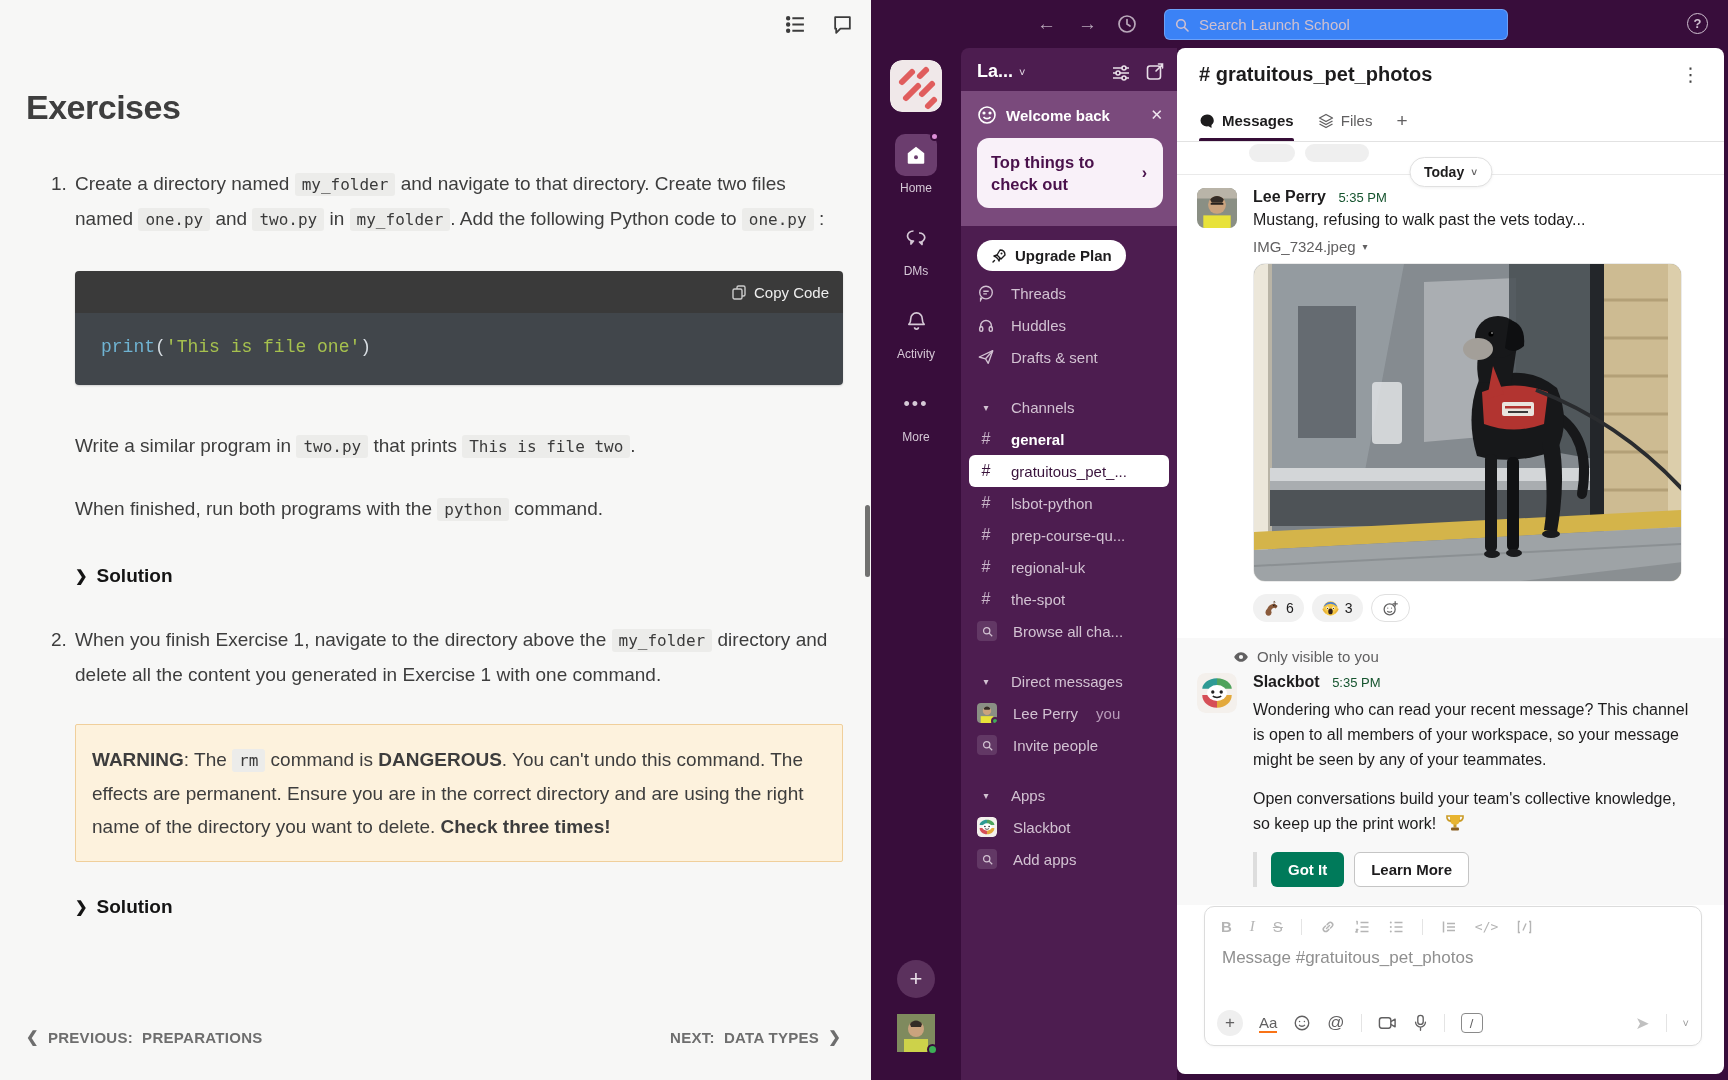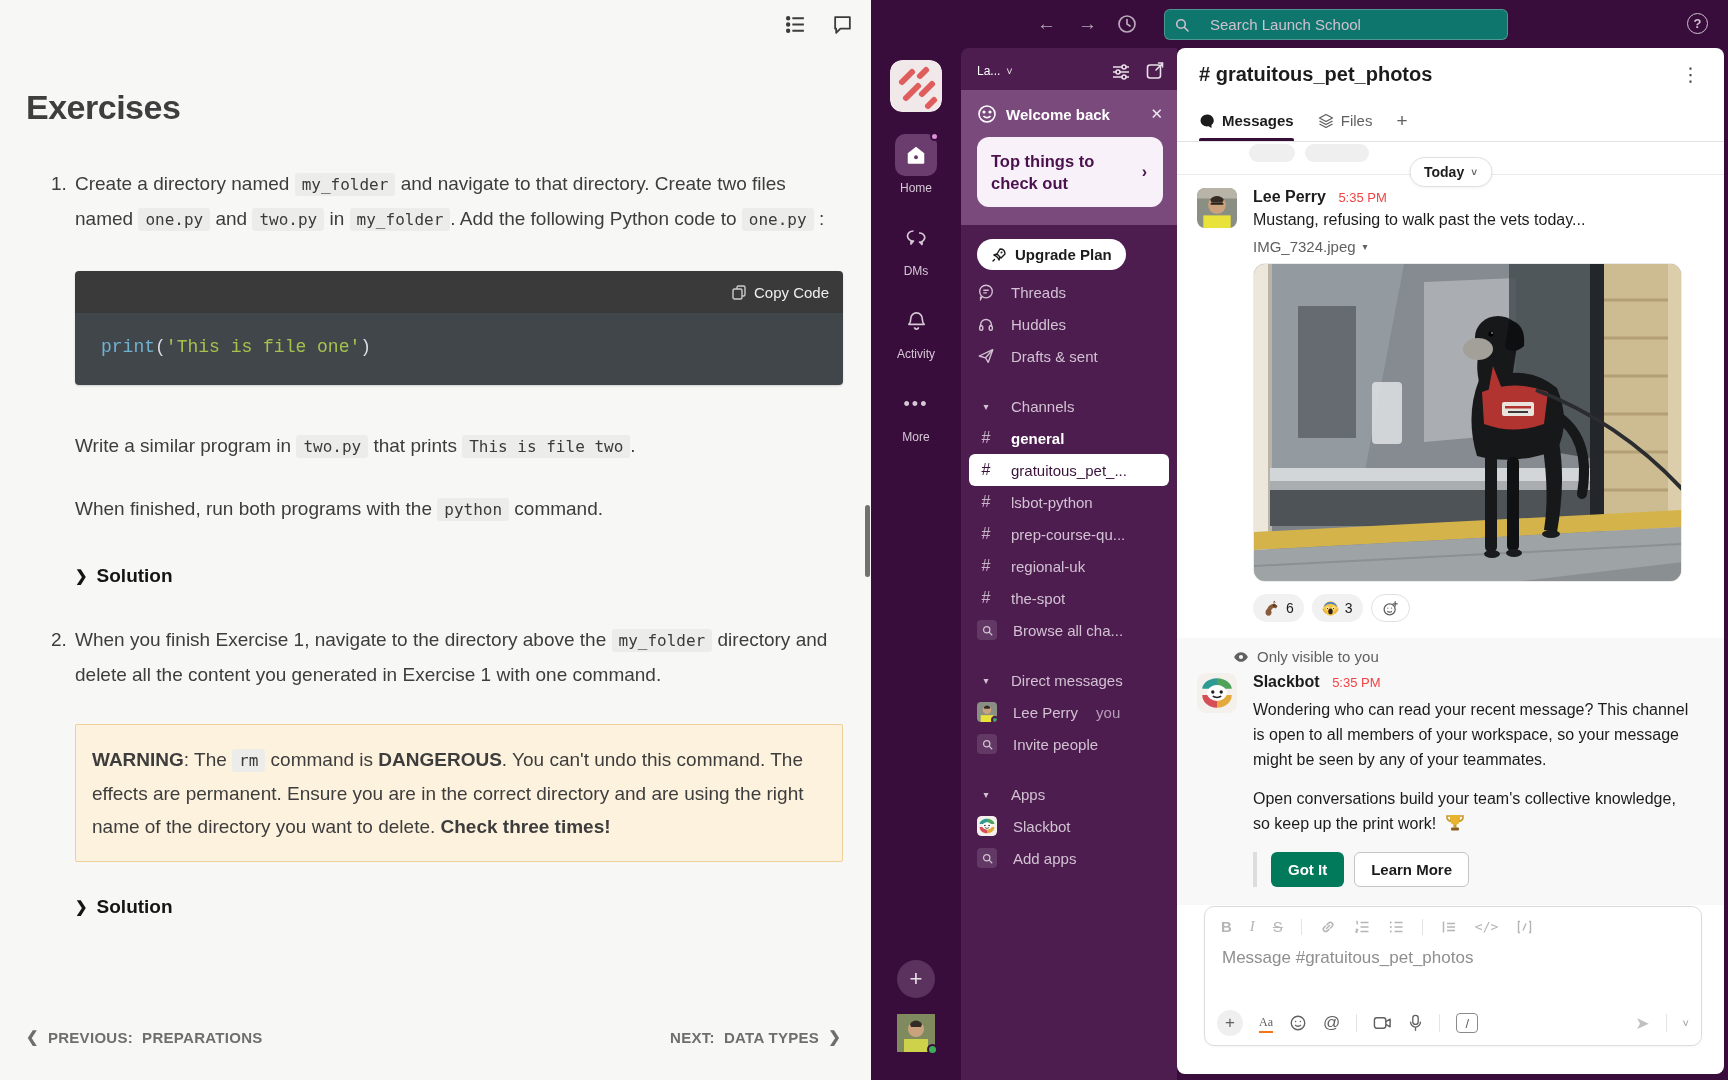--- a/index.html
+++ b/index.html
@@ -26,42 +26,42 @@
   .warn{margin:32px 28px 0 75px;background:#fdf2dd;border:1px solid #f0cf9b;border-radius:2px;
         padding:18px 16px;font-size:19px;line-height:33px;color:#3d3d3d;}
   .doc-footer{position:absolute;bottom:34px;left:26px;right:30px;display:flex;justify-content:space-between;
               color:#6e6e6e;font-size:15px;font-weight:bold;letter-spacing:.3px;}
   .doc-footer a{display:flex;gap:9px;align-items:center;cursor:pointer;}
   .scroll-thumb{position:absolute;right:1px;top:505px;width:5px;height:72px;background:#4f4f4f;border-radius:3px;opacity:.8;}
   
   .slack{position:absolute;left:871px;top:0;width:857px;height:1080px;background:#380d3b;color:#d8cbd8;}
   .topbar{position:absolute;top:0;left:0;right:0;height:48px;display:flex;align-items:center;}
   .nav-ic{position:absolute;top:13px;color:#b9a8ba;font-size:19px;line-height:22px;}
-  .searchbox{position:absolute;left:293px;top:9px;width:344px;height:31px;background:#0f766e;
-             border:1px solid rgba(255,255,255,.25);border-radius:6px;display:flex;align-items:center;padding:0 10px;gap:19px;}
+  .searchbox{position:absolute;left:293px;top:9px;width:344px;height:31px;background:#3b82f6;
+             border:1px solid rgba(255,255,255,.25);border-radius:6px;display:flex;align-items:center;padding:0 10px;gap:8px;}
   .searchbox input{flex:1;background:transparent;border:none;outline:none;color:#efe6ef;font-size:15px;font-family:inherit;}
   .searchbox input::placeholder{color:#cfc0d0;}
   .help{position:absolute;right:20px;top:13px;width:21px;height:21px;border:1.5px solid #cfc0d0;border-radius:50%;
         display:flex;align-items:center;justify-content:center;font-size:13px;font-weight:bold;color:#cfc0d0;}
   
   .rail{position:absolute;left:0;top:48px;width:90px;bottom:0;display:flex;flex-direction:column;align-items:center;}
   .ws-logo{width:52px;height:52px;border-radius:12px;margin-top:12px;overflow:hidden;cursor:pointer;}
   .rail-item{margin-top:22px;display:flex;flex-direction:column;align-items:center;gap:5px;color:#d5c8d6;font-size:12px;cursor:pointer;}
   .rail-tile{width:42px;height:42px;border-radius:10px;display:flex;align-items:center;justify-content:center;position:relative;}
   .rail-tile.active{background:#6b3d6e;}
   .dot{position:absolute;top:-2px;right:-2px;width:9px;height:9px;border-radius:50%;background:#dd8fd8;border:2px solid #380d3b;}
   .rail-bottom{position:absolute;bottom:0;left:0;width:90px;display:flex;flex-direction:column;align-items:center;}
   .rail-plus{width:38px;height:38px;border-radius:50%;background:#5b315d;color:#e9dfe9;font-size:22px;
              display:flex;align-items:center;justify-content:center;cursor:pointer;}
   .rail-avatar{width:38px;height:38px;border-radius:9px;margin:16px 0 28px;position:relative;cursor:pointer;}
   .rail-avatar .pres{position:absolute;right:-3px;bottom:-3px;width:11px;height:11px;border-radius:50%;background:#3dae57;border:2.5px solid #380d3b;}
   
   .sidebar{position:absolute;left:90px;top:48px;width:216px;bottom:0;background:#4d1d50;border-top-left-radius:8px;overflow:hidden;}
   .sb-head{display:flex;align-items:center;padding:13px 12px 9px 16px;color:#fff;}
-  .sb-head .ws{font-size:12px;font-weight:normal;cursor:pointer;}
+  .sb-head .ws{font-size:18px;font-weight:bold;cursor:pointer;}
   .sb-head .car{font-size:11px;margin-left:6px;color:#e8dfe8;}
   .sb-head .sp{flex:1}
   .sb-hicon{margin-left:14px;color:#e8dfe8;cursor:pointer;}
   .banner{background:#7a4a7c;padding:14px 14px 18px 16px;}
   .banner-row{display:flex;align-items:center;color:#fff;font-weight:bold;font-size:15px;gap:9px;}
   .banner-row .x{margin-left:auto;font-size:15px;color:#f0e6f0;cursor:pointer;font-weight:normal;}
   .banner-card{margin-top:13px;background:#f9f1f9;border-radius:12px;padding:13px 12px 13px 14px;display:flex;align-items:center;
                color:#4a114c;font-weight:bold;font-size:16.5px;line-height:22px;cursor:pointer;}
   .banner-card .chv{margin-left:auto;font-size:16px;padding-right:4px;}
   .upgrade{margin:14px 16px 6px;background:#fff;border-radius:18px;padding:7px 14px;display:inline-flex;
@@ -92,21 +92,21 @@
   .msgs{position:absolute;top:94px;left:0;right:0;bottom:168px;overflow:hidden;}
   .fade-pill{position:absolute;top:2px;height:18px;border-radius:9px;background:#ececec;opacity:.85;}
   .divider{position:absolute;top:32px;left:0;right:0;border-top:1px solid #eaeaea;}
   .today{position:absolute;top:15px;left:50%;transform:translateX(-50%);background:#fff;border:1px solid #e0e0e0;
          border-radius:17px;padding:6px 14px;font-size:14px;font-weight:bold;display:flex;gap:7px;align-items:center;
          box-shadow:0 1px 3px rgba(0,0,0,.06);cursor:pointer;}
   .today .cd{font-size:10px;color:#616061;}
   .msg{position:relative;padding:46px 20px 0 76px;}
   .msg .avatar{position:absolute;left:20px;top:46px;width:40px;height:40px;border-radius:8px;overflow:hidden;cursor:pointer;}
   .mname{font-weight:bold;font-size:16px;cursor:pointer;}
-  .mtime{font-size:13px;color:#ef4444;margin-left:8px;}
+  .mtime{font-size:13px;color:#14532d;margin-left:8px;}
   .mtext{font-size:16px;margin-top:5px;}
   .attach{margin-top:9px;font-size:15px;color:#616061;display:flex;align-items:center;gap:7px;cursor:pointer;}
   .attach .tri{font-size:10px;}
   .photo{margin-top:8px;width:429px;height:319px;border-radius:12px;overflow:hidden;border:1px solid rgba(0,0,0,.08);cursor:pointer;}
   .reactions{display:flex;gap:8px;margin:12px 0 0;}
   .rx{height:28px;border-radius:14px;background:#f1f1f1;display:flex;align-items:center;gap:6px;padding:0 10px;font-size:14px;color:#1d1c1d;cursor:pointer;}
   .botblock{margin-top:16px;background:#f8f8f8;padding:10px 20px 18px 20px;}
   .onlyrow{display:flex;align-items:center;gap:8px;color:#616061;font-size:15px;margin-left:36px;}
   .botmsg{position:relative;padding:8px 10px 0 56px;}
   .botmsg .avatar{position:absolute;left:0;top:8px;width:40px;height:40px;border-radius:8px;overflow:hidden;}
@@ -117,21 +117,21 @@
   .btn-white{background:#fff;border:1px solid #c5c5c5;font-weight:bold;font-size:15px;padding:8px 16px;border-radius:6px;cursor:pointer;}
   .composer{position:absolute;left:27px;right:22px;bottom:28px;height:140px;border:1px solid #dcdcdc;border-radius:10px;background:#fff;box-shadow:0 1px 3px rgba(0,0,0,.04);}
   .ctool{display:flex;align-items:center;gap:18px;padding:11px 16px 0;color:#b5b5b5;font-size:15px;}
   .ctool .tdiv{width:1px;height:16px;background:#e4e4e4;}
   .cB{font-weight:bold}.cI{font-style:italic;font-family:"Liberation Serif",serif;}.cS{text-decoration:line-through;}
   .cCode{font-family:"DejaVu Sans Mono",monospace;font-size:13px;}
   .cinput{display:block;width:calc(100% - 30px);margin:12px 15px 0;border:none;outline:none;font-size:17px;font-family:inherit;color:#1d1c1d;}
   .cinput::placeholder{color:#8f8f8f;}
   .cbottom{position:absolute;left:12px;right:12px;bottom:9px;display:flex;align-items:center;gap:16px;color:#616061;}
   .cplus{width:26px;height:26px;border-radius:50%;background:#efefef;display:flex;align-items:center;justify-content:center;font-size:17px;cursor:pointer;}
-  .cAa{font-size:12px;border-bottom:2px solid #f97316;line-height:17px;cursor:pointer;font-family:Liberation Serif, serif;}
+  .cAa{font-size:15px;border-bottom:2px solid #f97316;line-height:17px;cursor:pointer;}
   .cat{font-size:17px;cursor:pointer;}
   .bdiv{width:1px;height:18px;background:#e4e4e4;}
   .slashbox{width:22px;height:20px;border:1.5px solid #8a8a8a;border-radius:4px;display:flex;align-items:center;justify-content:center;font-size:13px;cursor:pointer;}
   .send{margin-left:auto;color:#c0c0c0;font-size:17px;cursor:pointer;}
   .sendchv{font-size:11px;color:#9a9a9a;cursor:pointer;}
 </style>
 </head>
 <body>
 
 <div class="stage">

